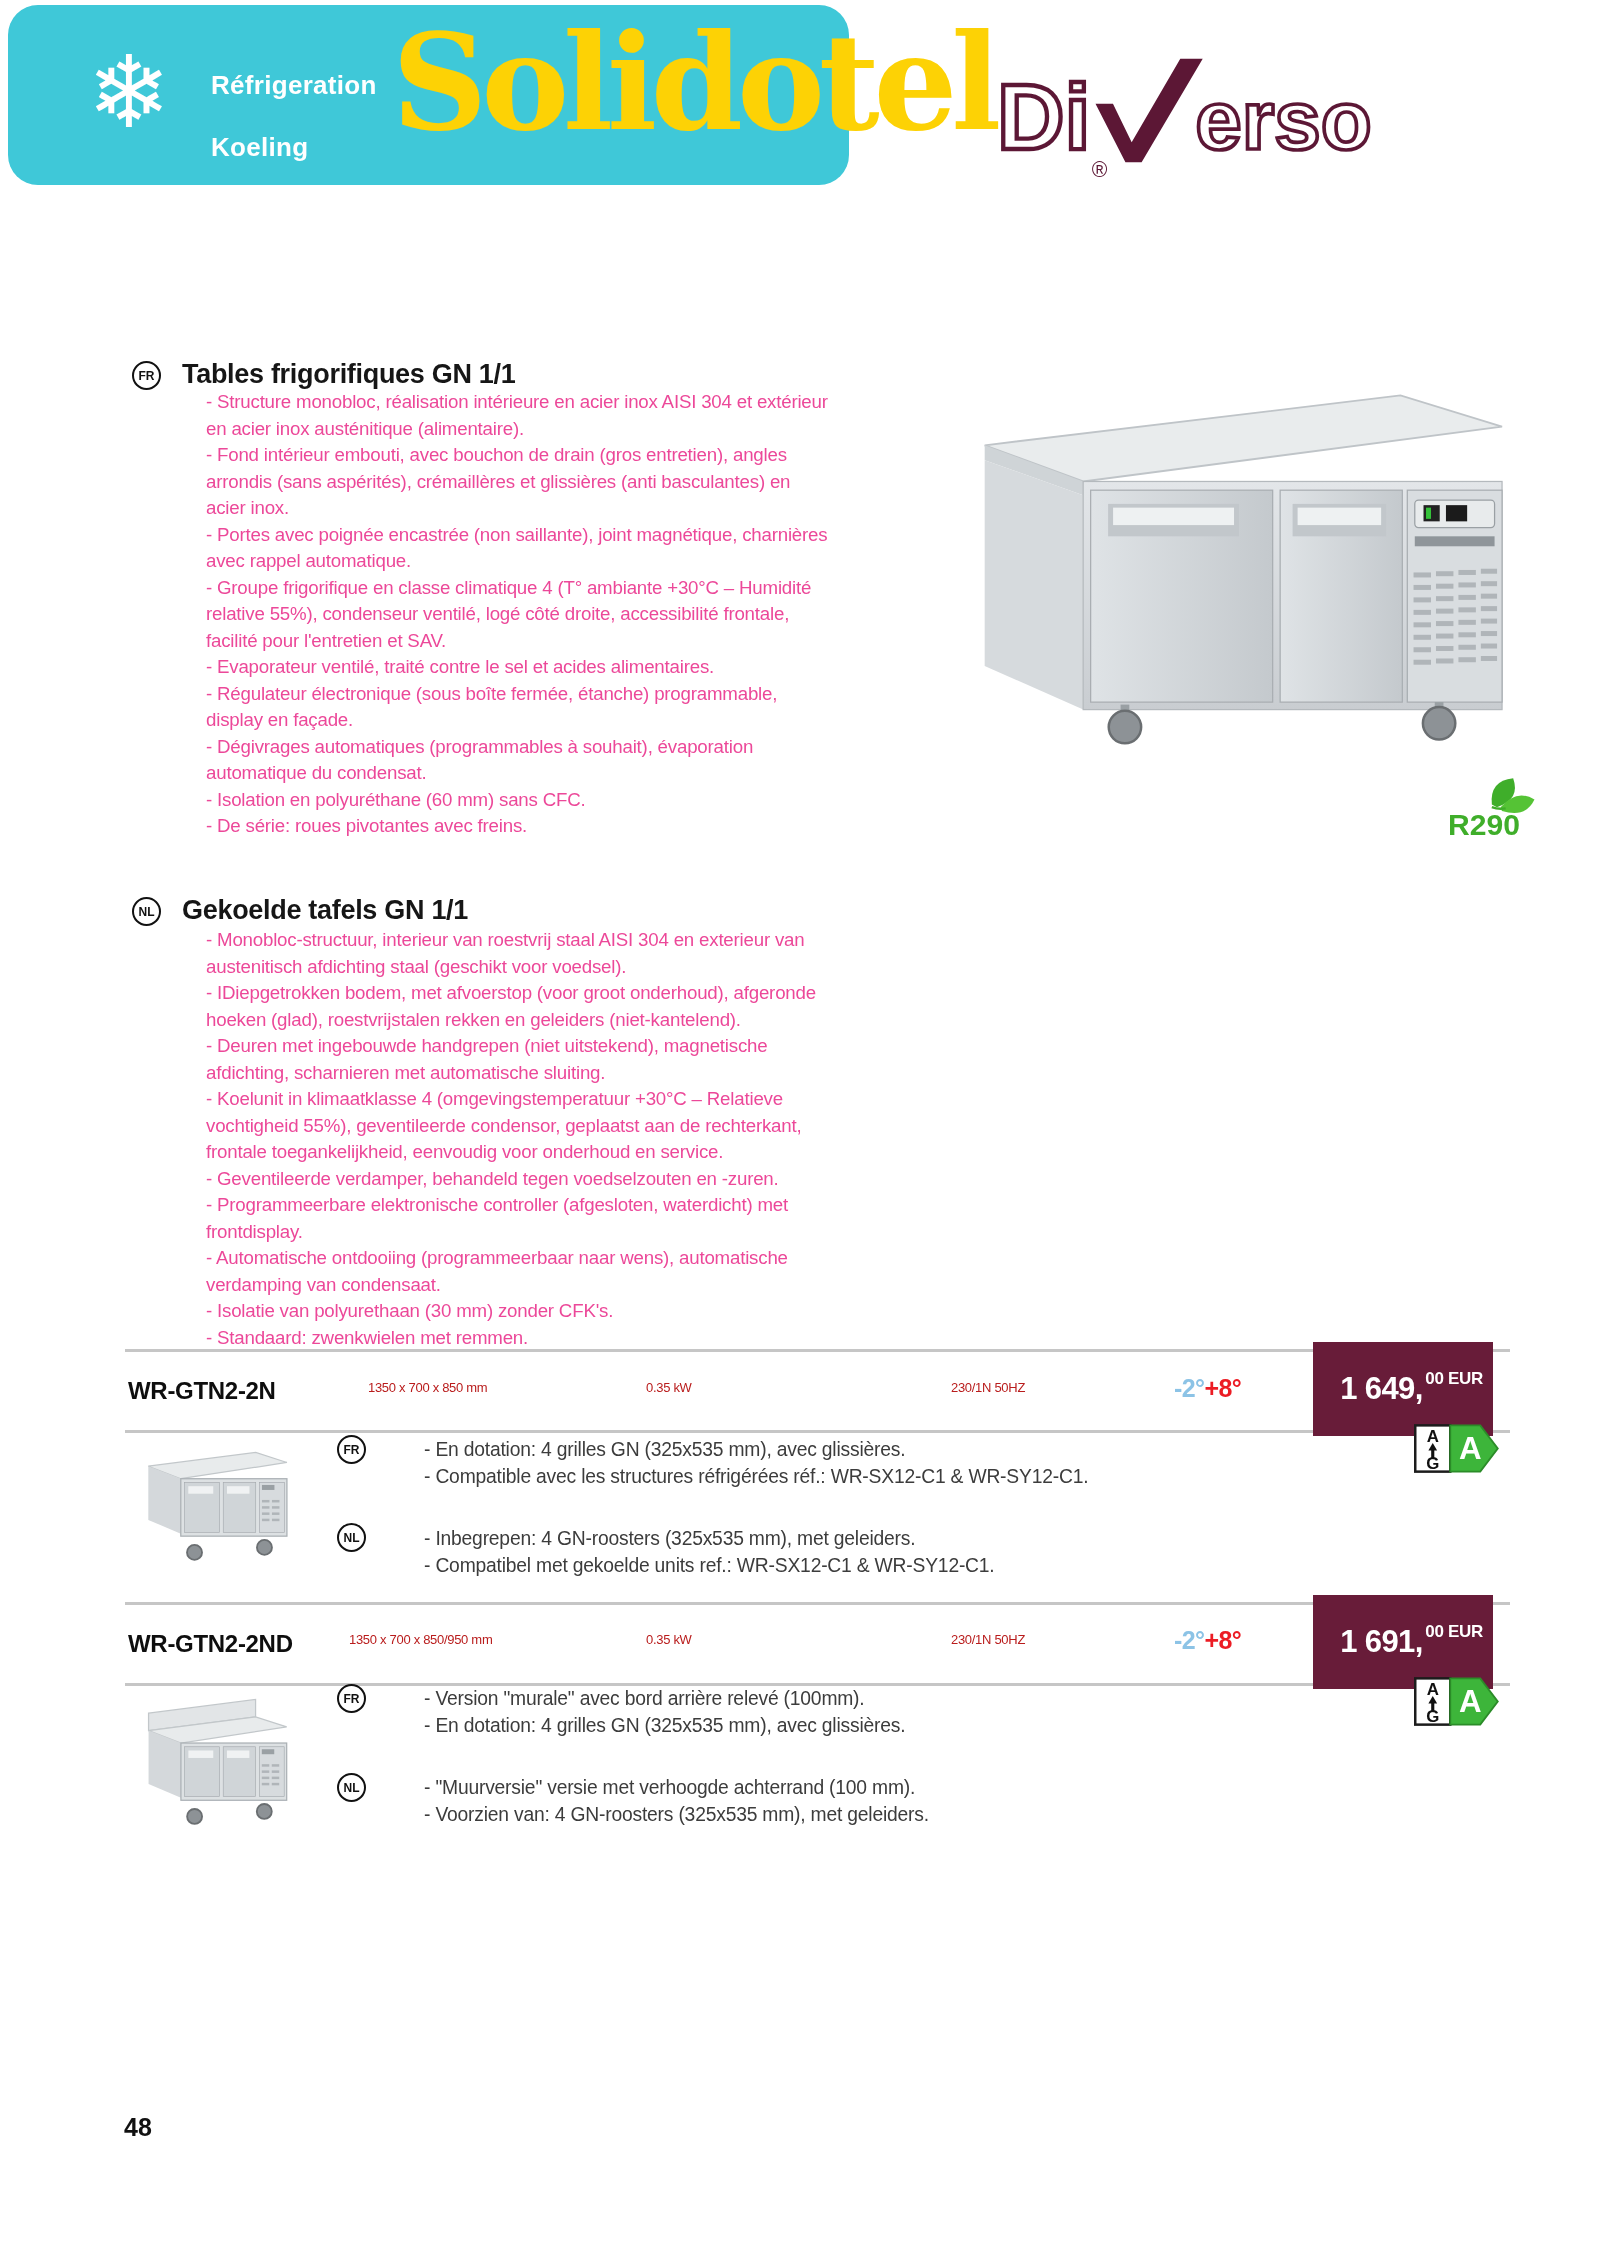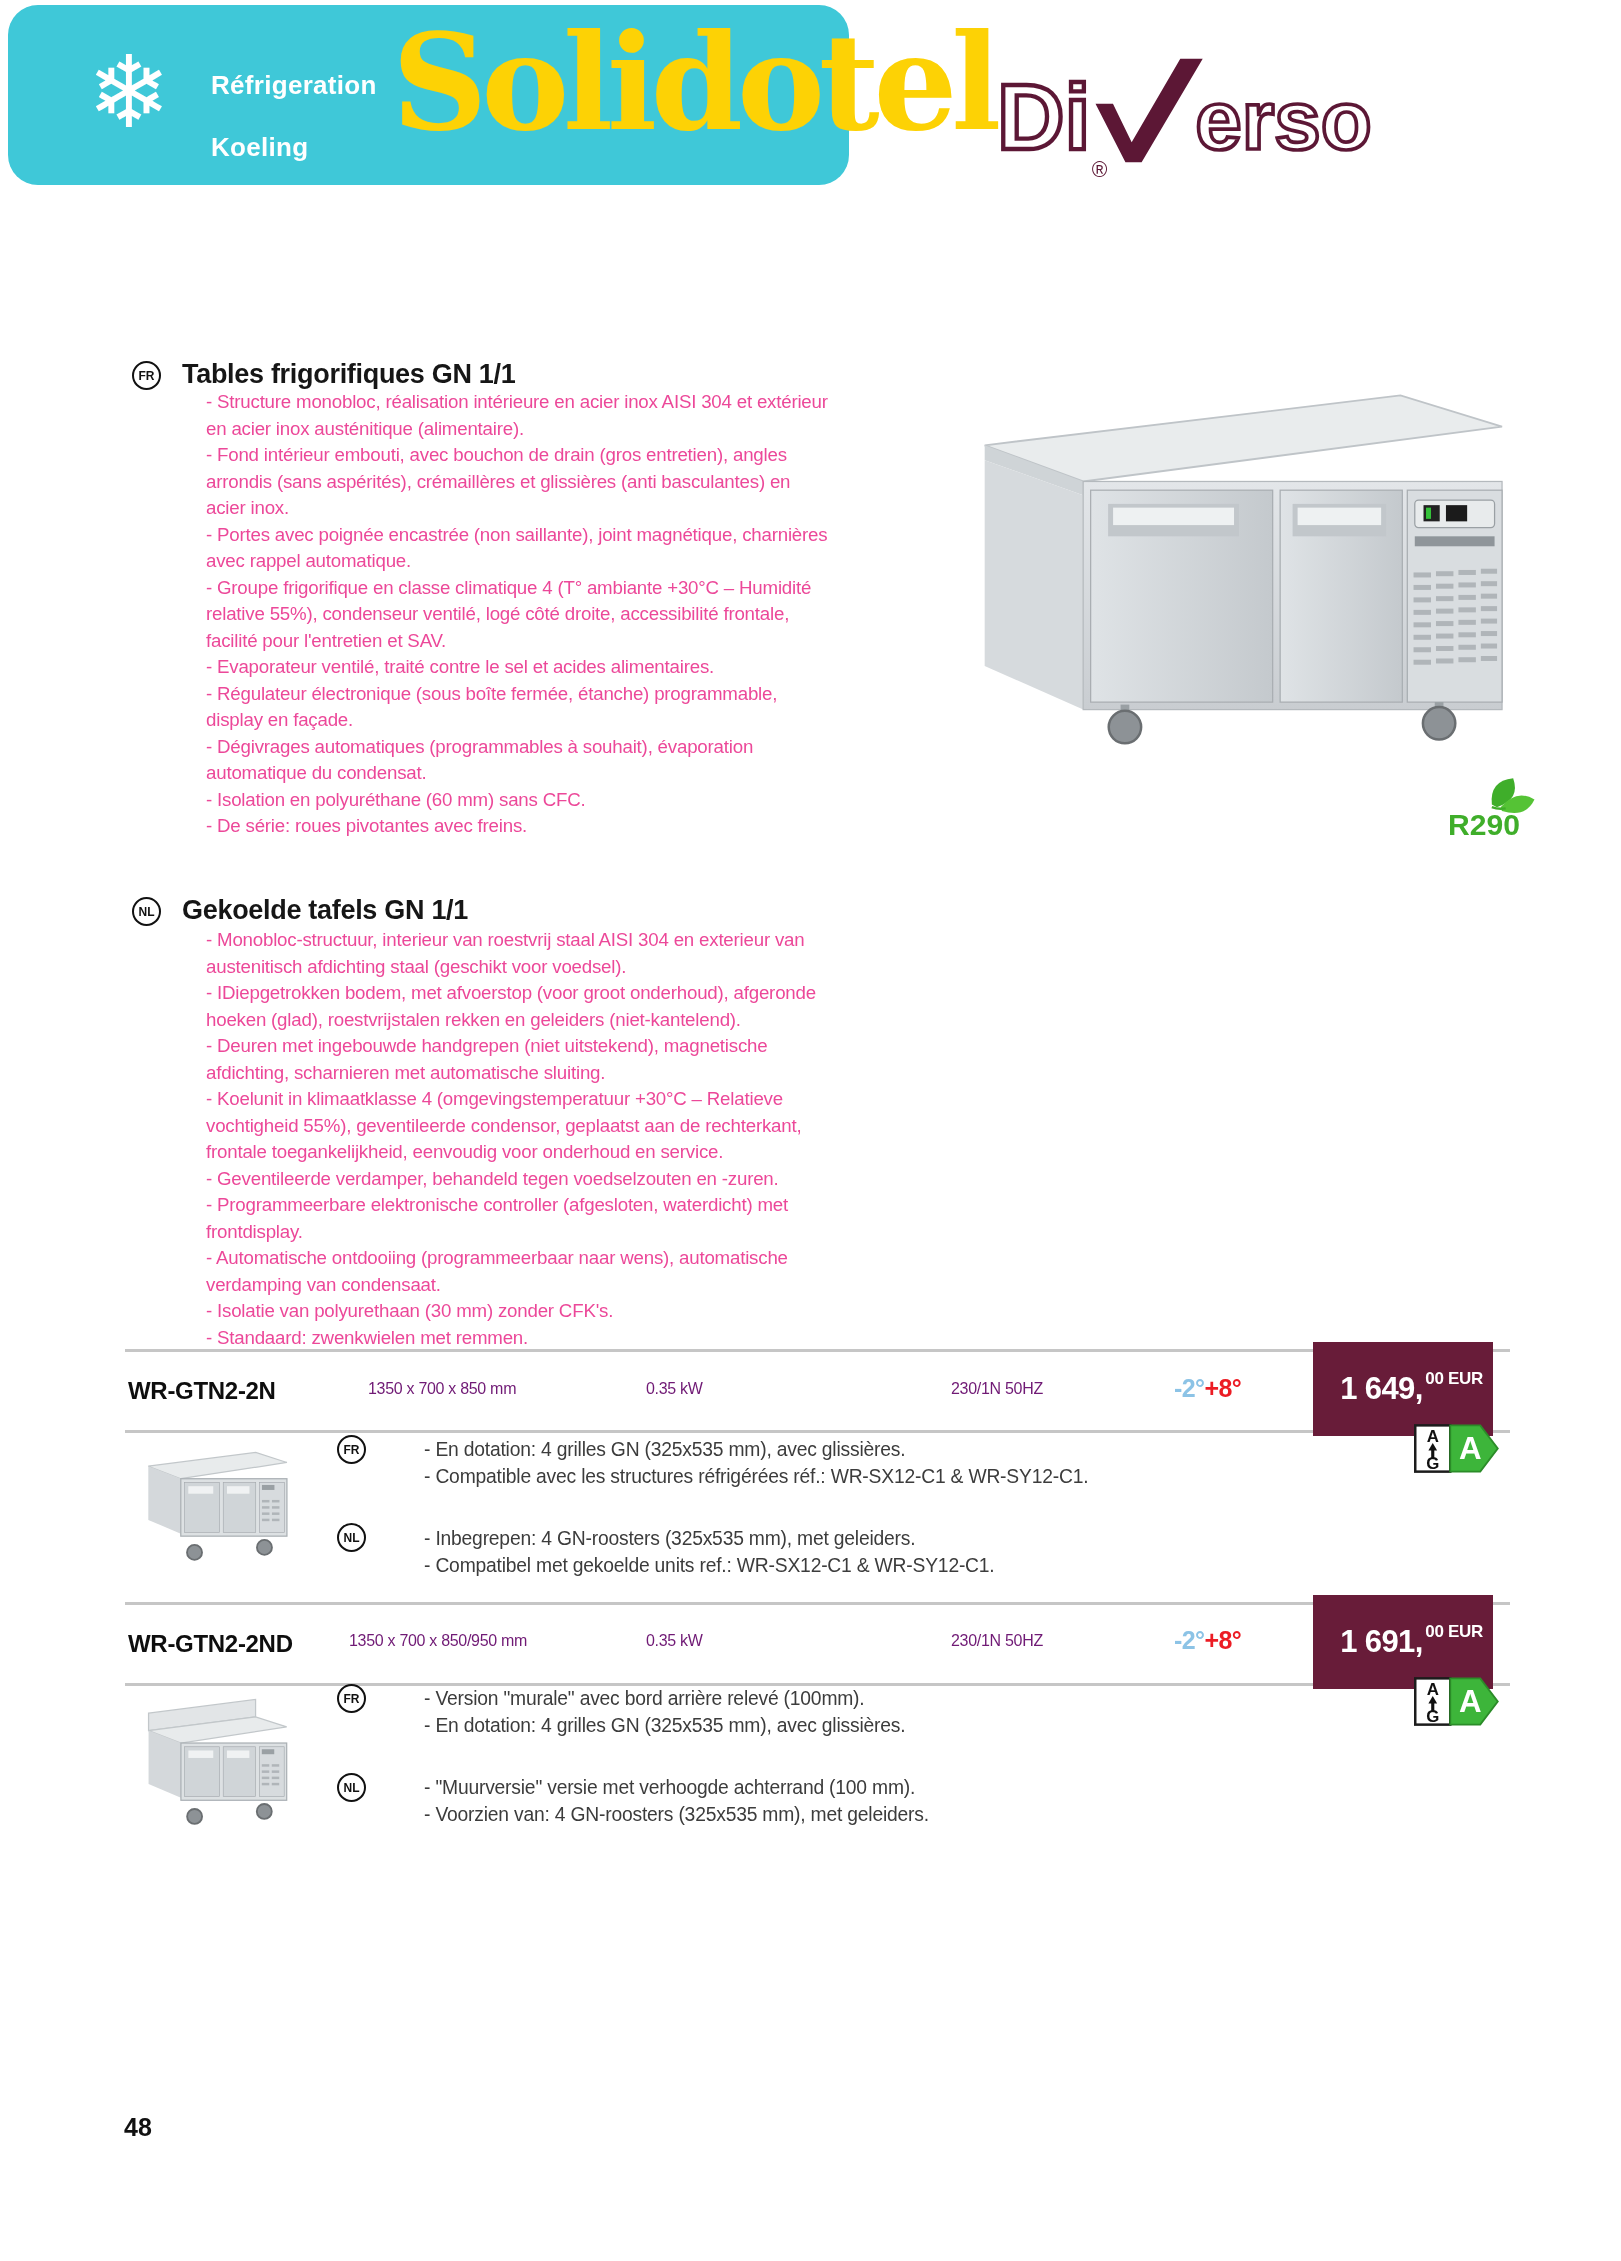--- a/index.html
+++ b/index.html
@@ -17,21 +17,21 @@
 
   
   .badge{width:29px;height:29px;border:2.5px solid #111;border-radius:50%;background:#fff;
          display:flex;align-items:center;justify-content:center;font-size:12px;font-weight:bold;color:#111;box-sizing:border-box;}
   .sec-title{font-size:27px;font-weight:bold;color:#161616;letter-spacing:-0.3px;}
   .spec{width:742px;font-size:18.7px;line-height:26.5px;color:#ec4899;letter-spacing:-0.2px;}
 
   
   .hline{height:3.1px;background:#c6c6c6;}
   .model{font-size:24px;font-weight:bold;color:#0e0e0e;letter-spacing:-0.3px;}
-  .rowdata{font-size:16px;color:#701a75;letter-spacing:-0.3px;}
+  .rowdata{font-size:13px;color:#b91c1c;letter-spacing:-0.3px;}
   .temp{font-size:25px;font-weight:bold;letter-spacing:-0.6px;}
   .temp .cold{color:#8cc3e6;}
   .temp .warm{color:#ec1c24;}
   .pricebox{width:180px;height:94px;background:#681c39;display:flex;align-items:center;
             justify-content:flex-end;padding-right:10px;box-sizing:border-box;color:#fff;}
   .price-main{font-size:31px;font-weight:bold;letter-spacing:-0.6px;}
   .price-sup{font-size:17px;font-weight:bold;transform:translateY(-10px);margin-left:2.5px;letter-spacing:-0.3px;}
 
   .note{font-size:19.3px;color:#3c3c3c;letter-spacing:-0.2px;line-height:27.4px;white-space:nowrap;margin-left:42px;}
 

